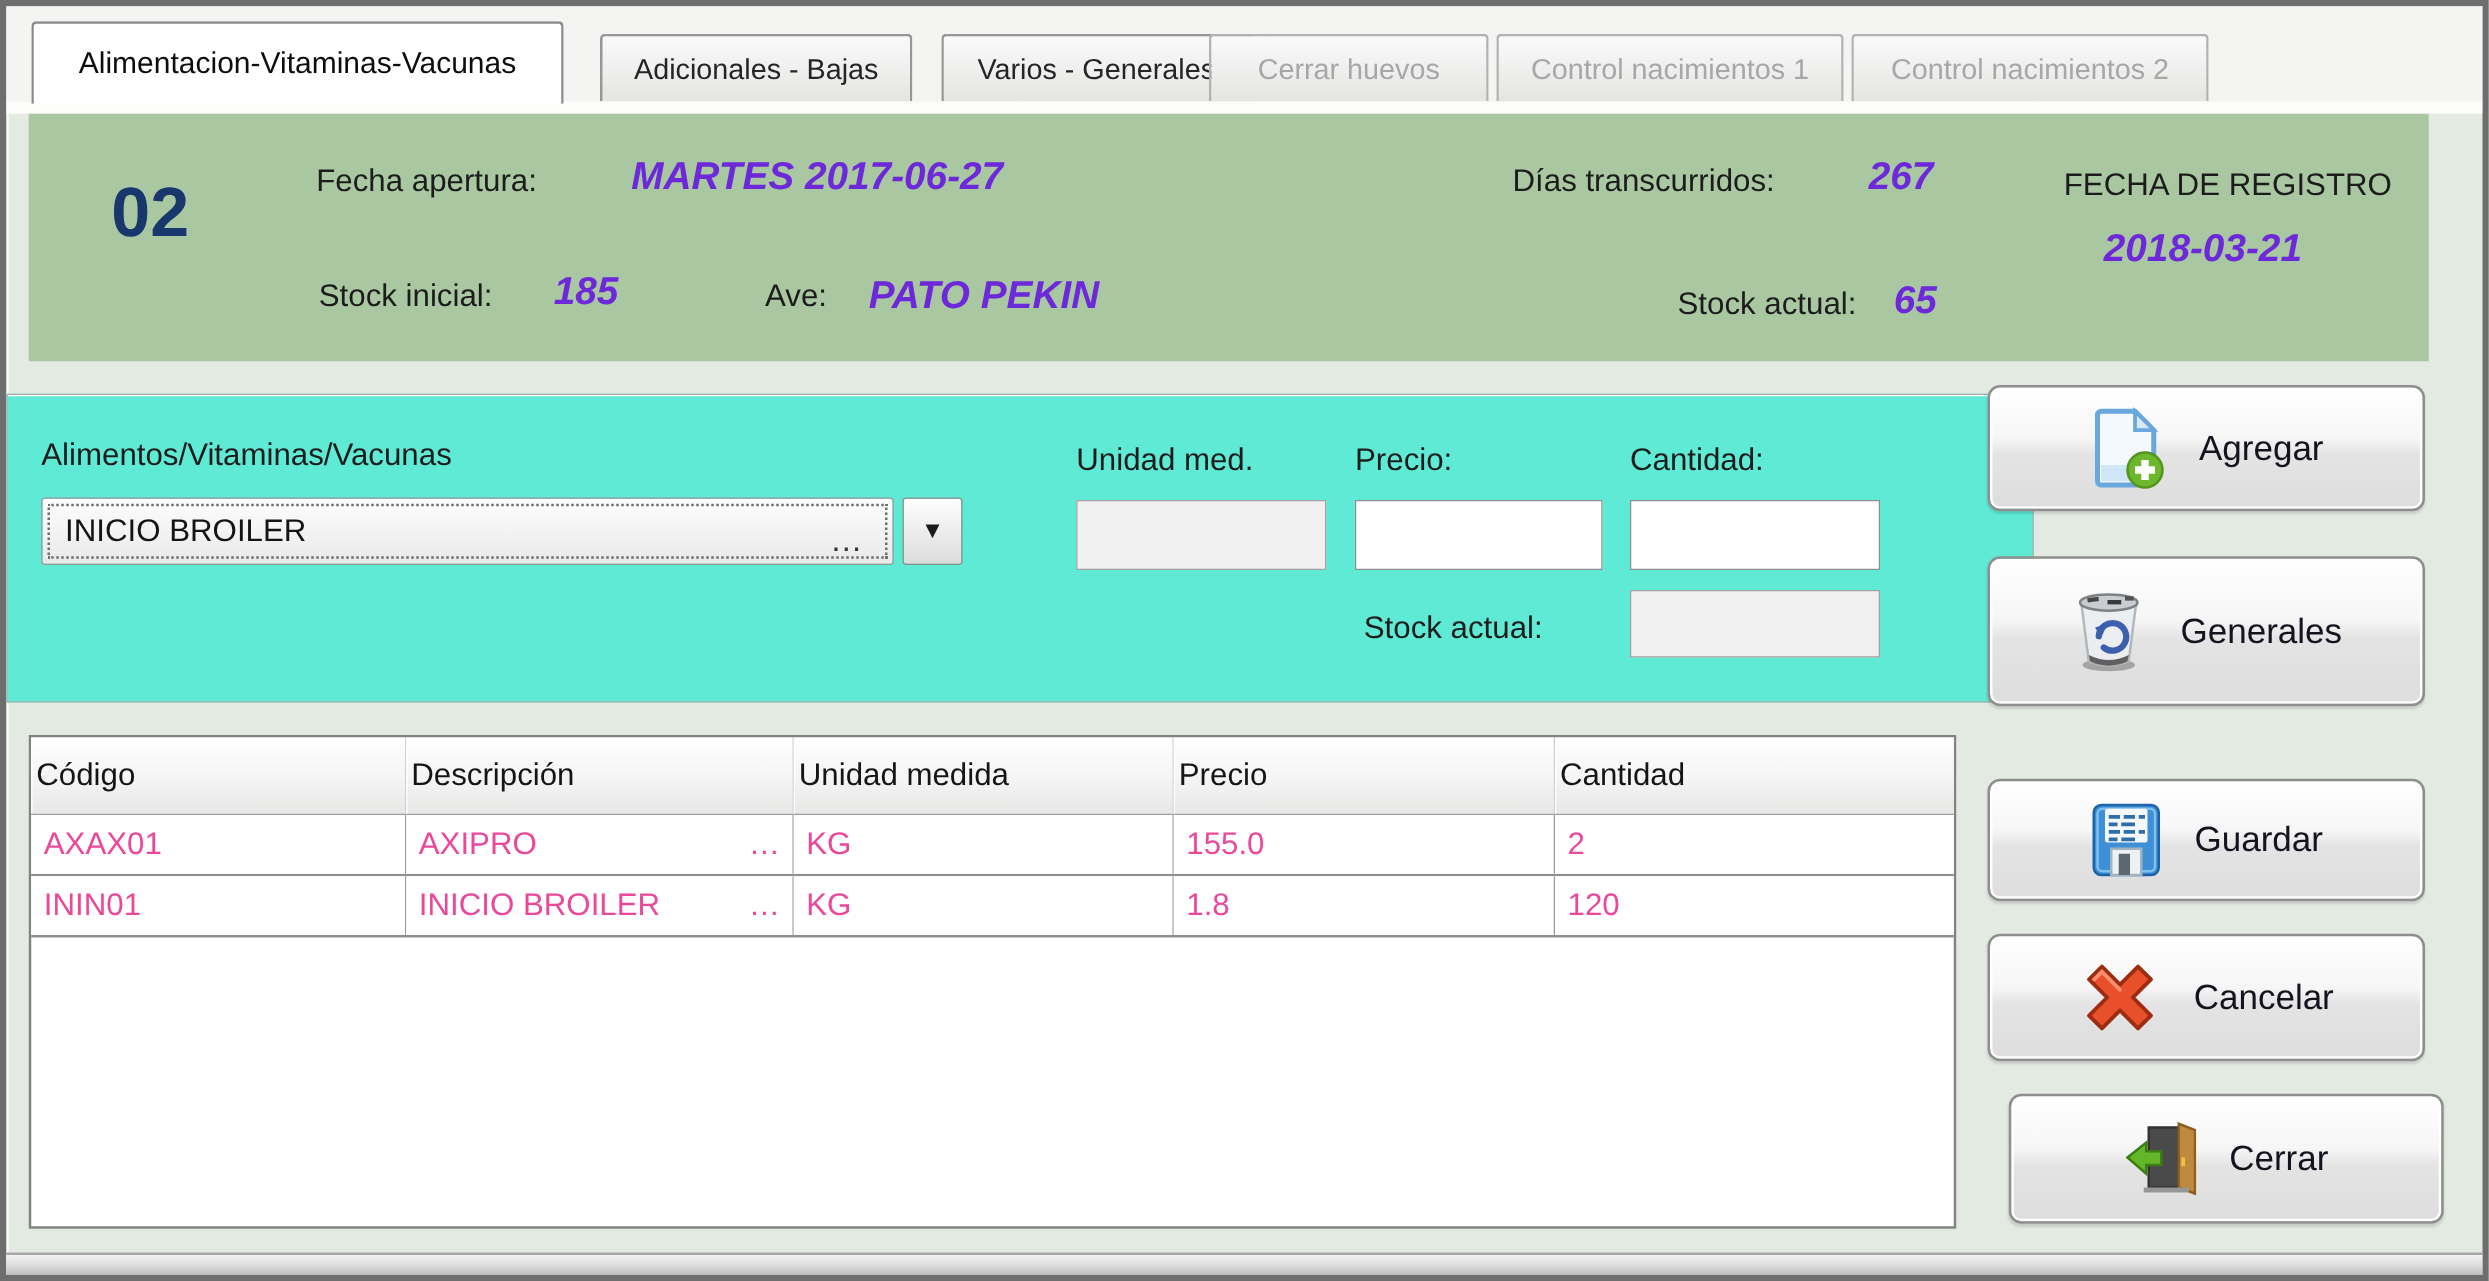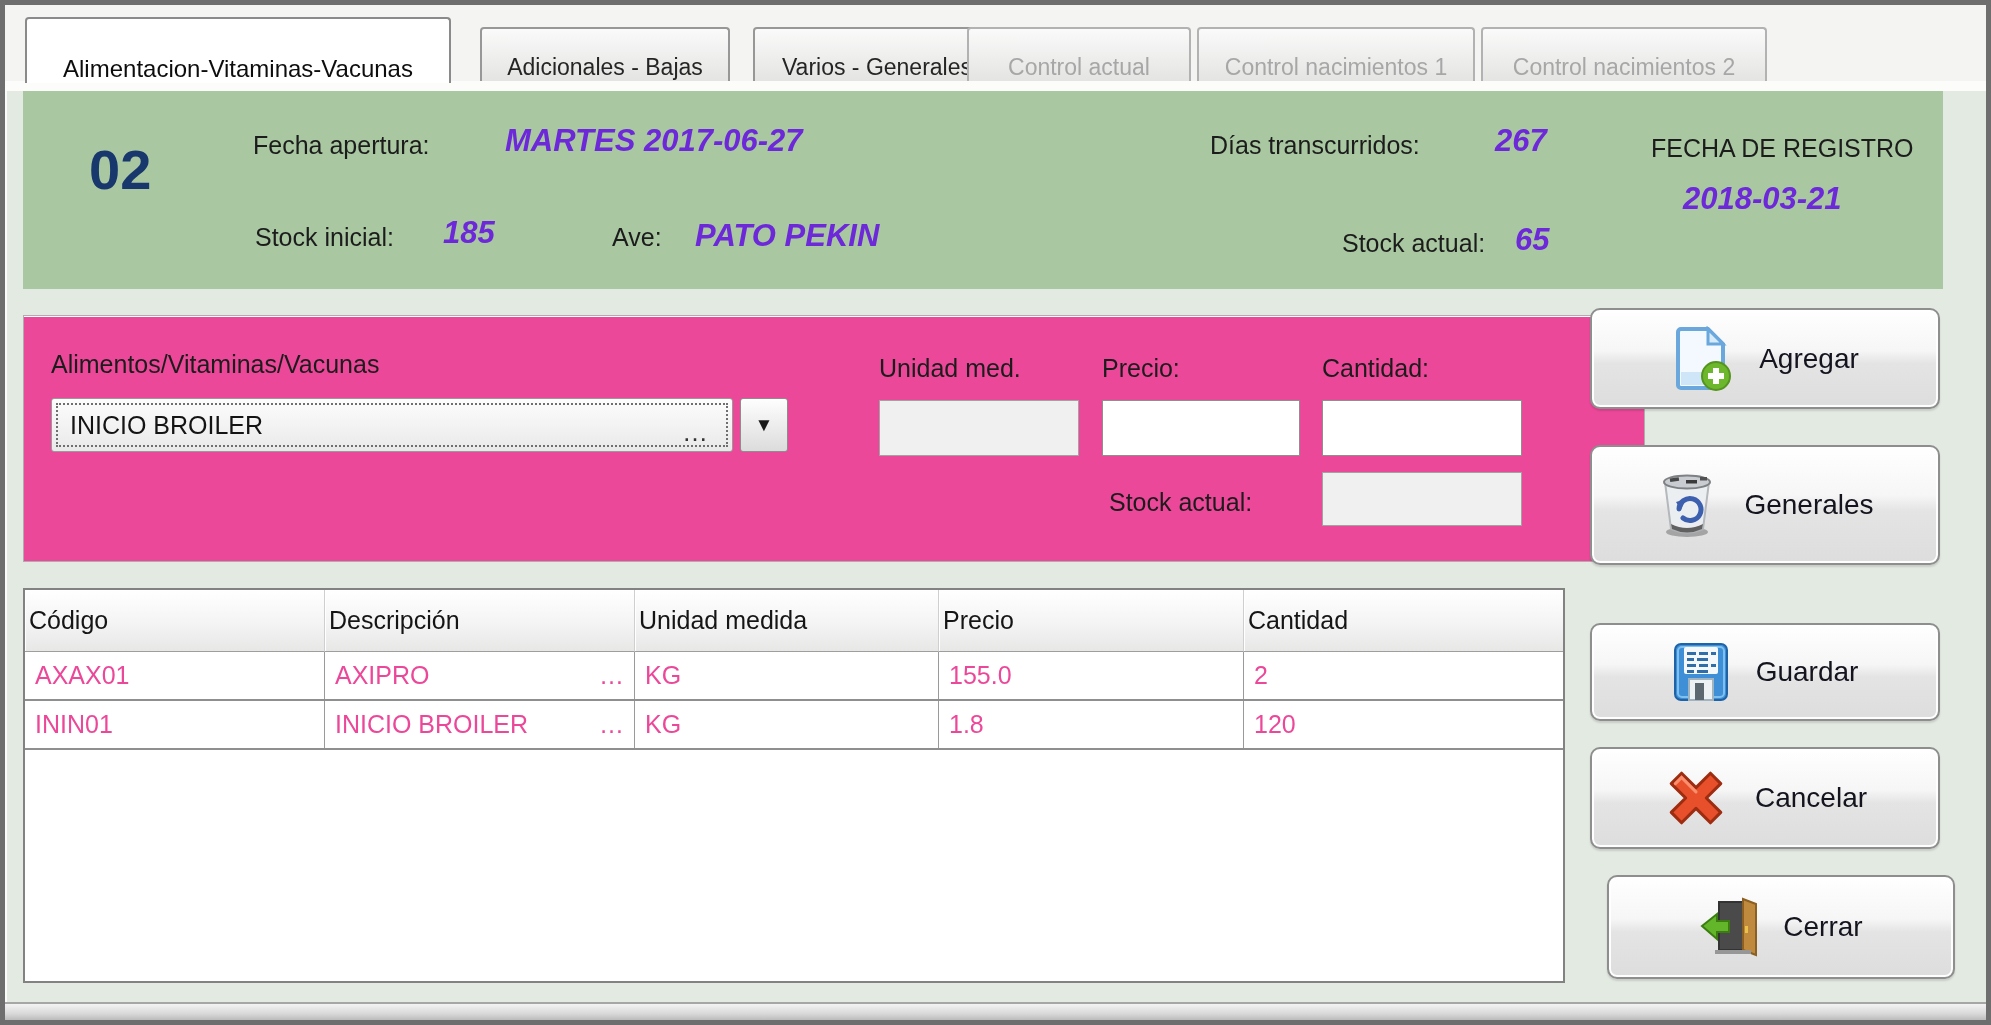--- a/index.html
+++ b/index.html
@@ -11,21 +11,21 @@
   .window{
     position:relative; width:1991px; height:1025px;
     border:5px solid #6e6e6e; background:#e3eae2; overflow:hidden;
     box-shadow: inset 2px 2px 0 #fbfbfb;
   }
   
   .tabstrip{ position:absolute; left:0; top:0; width:100%; height:76px; background:#f4f4f2; }
   .whiteband{ position:absolute; left:0; top:76px; width:100%; height:10px; background:#fcfcfb; }
   .tab{
     position:absolute; top:22px; height:54px;
-    display:flex; align-items:flex-end; justify-content:center;
+    display:flex; align-items:center; justify-content:center;
     background:linear-gradient(180deg,#fafafa 0%,#ededec 60%,#e4e4e2 100%);
     border:2px solid #979797; border-bottom:none;
     border-radius:4px 4px 0 0;
     font-size:23px; color:#252525; cursor:default; white-space:nowrap;
   }
   .tab.active{
     top:12px; height:66px; background:#ffffff; z-index:3;
     border:2px solid #8a8a8a; border-bottom:none; color:#0d0d0d; font-size:24px;
   }
   .tab.disabled{ color:#a7a7a7; border-color:#b2b2b2; }
@@ -44,22 +44,22 @@
   .l-fa{ left:230px; top:40px; }      .v-fa{ left:482px; top:32px; font-size:33px; }
   .l-dt{ left:1187px; top:40px; }     .v-dt{ left:1472px; top:32px; }
   .l-fr{ left:1628px; top:43px; font-size:23px; }
   .v-fr{ left:1660px; top:90px; }
   .l-si{ left:232px; top:132px; }     .v-si{ left:420px; top:124px; }
   .l-av{ left:589px; top:132px; }     .v-av{ left:672px; top:127px; font-size:29px; }
   .l-sa{ left:1319px; top:138px; }    .v-sa{ left:1492px; top:131px; }
 
   
   .formgroup{
-    position:absolute; left:18px; top:310px; width:1622px; height:247px;
-    background:#ec4899; border:1px solid #aeaeae;
+    position:absolute; left:0; top:310px; width:1622px; height:247px;
+    background:#5eead4; border:1px solid #aeaeae;
     box-shadow: inset 0 1px 0 #ffffff;
   }
   .formgroup .flbl{ position:absolute; font-size:25px; color:#1c1c1c; }
   .combo-label{ left:27px; top:34px; }
   .combo-field{
     position:absolute; left:27px; top:82px; width:682px; height:54px;
     background:linear-gradient(180deg,#fdfdfd,#e9e9e9);
     border:1px solid #9a9a9a; border-radius:3px;
   }
   .combo-focus{
@@ -141,21 +141,21 @@
   <div class="tab tab1 active">
       <span>Alimentacion-Vitaminas-Vacunas</span>
     </div>
   <div class="tab tab2">
       <span>Adicionales - Bajas</span>
     </div>
   <div class="tab tab3">
       <span>Varios - Generales</span>
     </div>
   <div class="tab tab4 disabled">
-      <span>Control actual</span>
+      <span>Cerrar huevos</span>
     </div>
   <div class="tab tab5 disabled">
       <span>Control nacimientos 1</span>
     </div>
   <div class="tab tab6 disabled">
       <span>Control nacimientos 2</span>
     </div>
 
   <div class="banner">
     <span class="lot">02</span>

